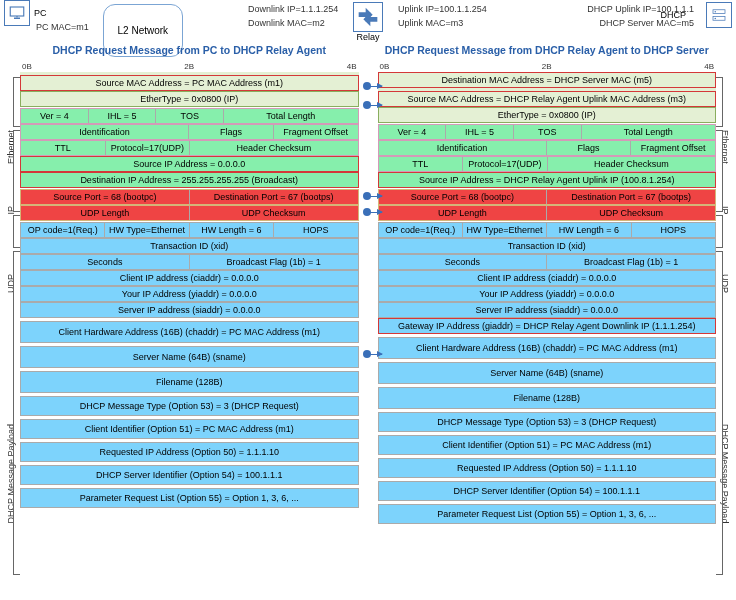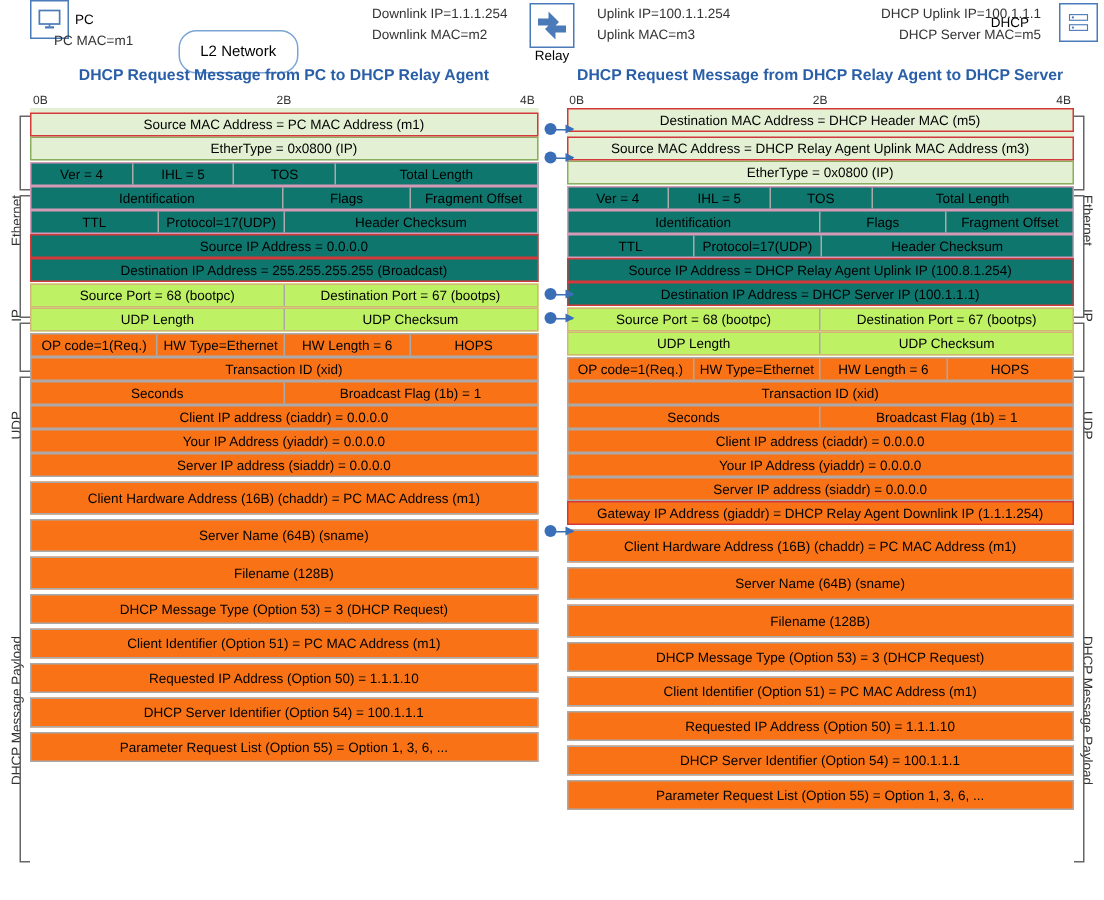--- a/index.html
+++ b/index.html
@@ -1,51 +1,51 @@
 <!DOCTYPE html>
 <html><head>
 <meta charset="utf-8">
 <style>
 *{box-sizing:border-box;margin:0;padding:0}
 body{font-family:Arial,sans-serif;font-size:9px;width:736px;height:600px;background:#fff;position:relative;overflow:hidden}
 .topbar{display:flex;align-items:flex-start;height:40px;position:relative}
-.topleft{display:flex;align-items:center;gap:4px;padding-left:20px}
+.topleft{display:flex;align-items:center;gap:4px;padding-left:4px}
 .iconbox{width:26px;height:26px;border:1px solid #4a7ab8;display:flex;align-items:center;justify-content:center;background:#fff}
 .iconbox svg{width:18px;height:18px}
-.l2{display:inline-block;border:1px solid #7ba5d4;border-radius:12px;padding:8px 14px;font-size:10px;margin-left:56px;margin-top:20px}
+.l2{display:inline-block;border:1px solid #7ba5d4;border-radius:12px;padding:20px 14px;font-size:10px;margin-left:56px;margin-top:4px}
 .centericon{position:absolute;left:50%;top:2px;transform:translateX(-50%);width:30px;height:30px;border:1px solid #4a7ab8;background:#fff;display:flex;align-items:center;justify-content:center}
 .rt{position:absolute;right:4px;top:2px;display:flex;align-items:center;gap:20px}
 .meta{position:absolute;font-size:9px;color:#333}
 .meta.a{left:248px;top:4px}
 .meta.b{left:248px;top:18px}
 .meta.c{left:398px;top:4px}
 .meta.d{left:398px;top:18px}
 .meta.e{right:42px;top:4px}
 .meta.f{right:42px;top:18px}
 .meta.g{left:36px;top:22px}
 .relaylabel{position:absolute;left:50%;top:32px;transform:translateX(-50%);font-size:9px}
 .main{display:flex;padding:0 4px;gap:19px;margin-top:4px}
 .col{flex:1;position:relative}
 .title{color:#2a5fa8;font-weight:bold;font-size:10.5px;text-align:center;margin-bottom:6px}
 .bytes{display:flex;justify-content:space-between;font-size:8px;color:#333;padding:0 2px;margin-bottom:1px}
 .section{margin-bottom:1px}
-.r{height:16px;display:flex;align-items:center;border:1px solid #aaa;font-size:9px;background:#f97316;margin-bottom:0}
+.r{height:16px;display:flex;align-items:center;border:1px solid #aaa;font-size:9px;background:#7dd3fc;margin-bottom:0}
 .r.c{justify-content:center}
 .r.half{display:flex}
 .r.half>div{flex:1;text-align:center;border-right:1px solid #aaa;padding-top:2px;height:100%}
 .r.half>div:last-child{border-right:none}
 .r.q>div{flex:1;text-align:center;border-right:1px solid #aaa;height:100%;padding-top:2px}
 .r.q>div:last-child{border-right:none}
 .r.q{display:flex}
 .eth{background:#e4f0d4}
 .eth .r{background:#e4f0d4;border-color:#8aad5e}
 .ip{background:#fce4f0}
-.ip .r{background:#0f766e;border-color:#d49ab8}
+.ip .r{background:#86efac;border-color:#d49ab8}
 .udp{background:#fdeec8}
-.udp .r{background:#bef264;border-color:#d4b578}
+.udp .r{background:#ef4444;border-color:#d4b578}
 .hl{border:1.5px solid #d43838!important;position:relative;z-index:2}
 .vlabel{position:absolute;writing-mode:vertical-rl;transform:rotate(180deg);font-size:9px;color:#333}
 .vl-eth-l{left:-14px;top:86px}
 .vl-ip-l{left:-14px;top:162px}
 .vl-udp-l{left:-14px;top:230px}
 .vl-pay-l{left:-14px;top:380px}
 .vl-eth-r{right:-14px;top:86px}
 .vl-ip-r{right:-14px;top:162px}
 .vl-udp-r{right:-14px;top:230px}
 .vl-pay-r{right:-14px;top:380px}
@@ -199,21 +199,21 @@
   <div class="bracket" style="right:-7px;top:171px;height:33px"></div>
   <div class="bracket" style="right:-7px;top:207px;height:324px"></div>
 
   <div class="title">DHCP Request Message from DHCP Relay Agent to DHCP Server</div>
   <div class="bytes">
         <span>0B</span>
         <span>2B</span>
         <span>4B</span>
       </div>
   <div class="section eth">
-    <div class="r c hl">Destination MAC Address = DHCP Header MAC (m5)</div>
+    <div class="r c hl">Destination MAC Address = DHCP Server MAC (m5)</div>
     <div class="gap"></div>
     <div class="r c hl">Source MAC Address = DHCP Relay Agent Uplink MAC Address (m3)</div>
     <div class="r c">EtherType = 0x0800 (IP)</div>
   </div>
   <div class="section ip">
     <div class="r q">
           <div>Ver = 4</div>
           <div>IHL = 5</div>
           <div>TOS</div>
           <div style="flex:2">Total Length</div>
@@ -222,21 +222,20 @@
           <div style="flex:2">Identification</div>
           <div>Flags</div>
           <div>Fragment Offset</div>
         </div>
     <div class="r q">
           <div>TTL</div>
           <div>Protocol=17(UDP)</div>
           <div style="flex:2">Header Checksum</div>
         </div>
     <div class="r c hl">Source IP Address = DHCP Relay Agent Uplink IP (100.8.1.254)</div>
-    <div class="r c hl">Destination IP Address = DHCP Server IP (100.1.1.1)</div>
   </div>
   <div class="section udp">
     <div class="r half">
           <div>Source Port = 68 (bootpc)</div>
           <div>Destination Port = 67 (bootps)</div>
         </div>
     <div class="r half">
           <div>UDP Length</div>
           <div>UDP Checksum</div>
         </div>

